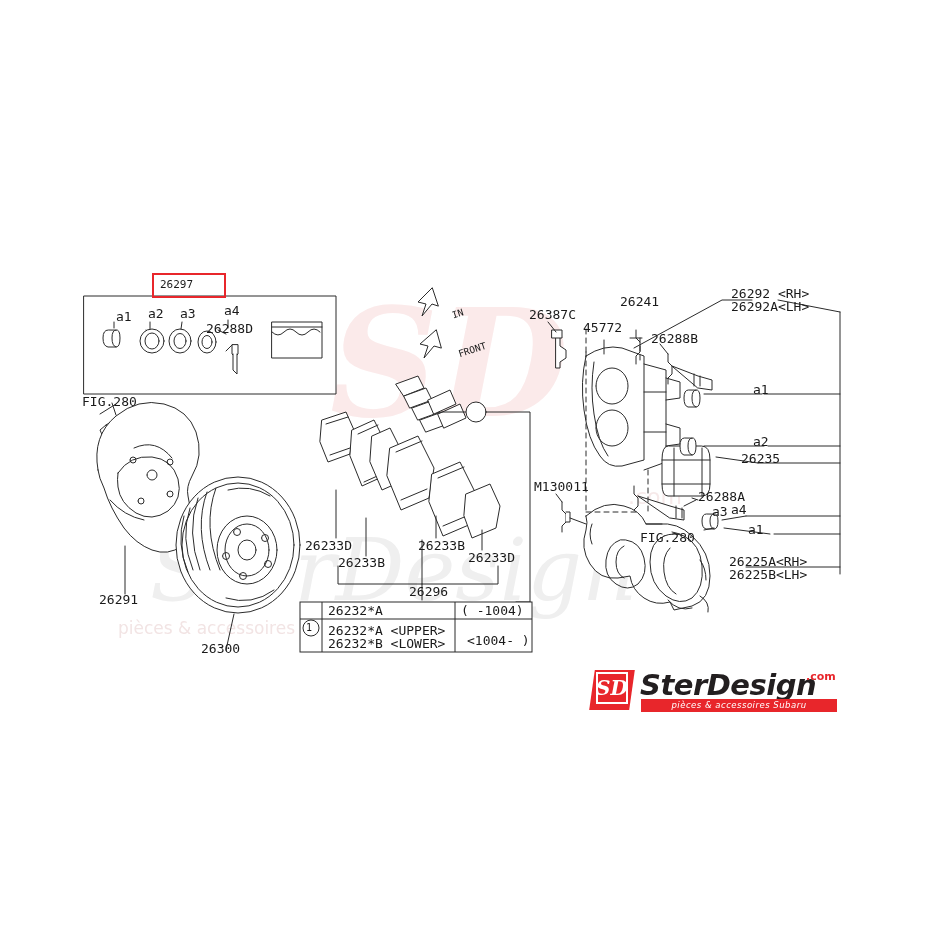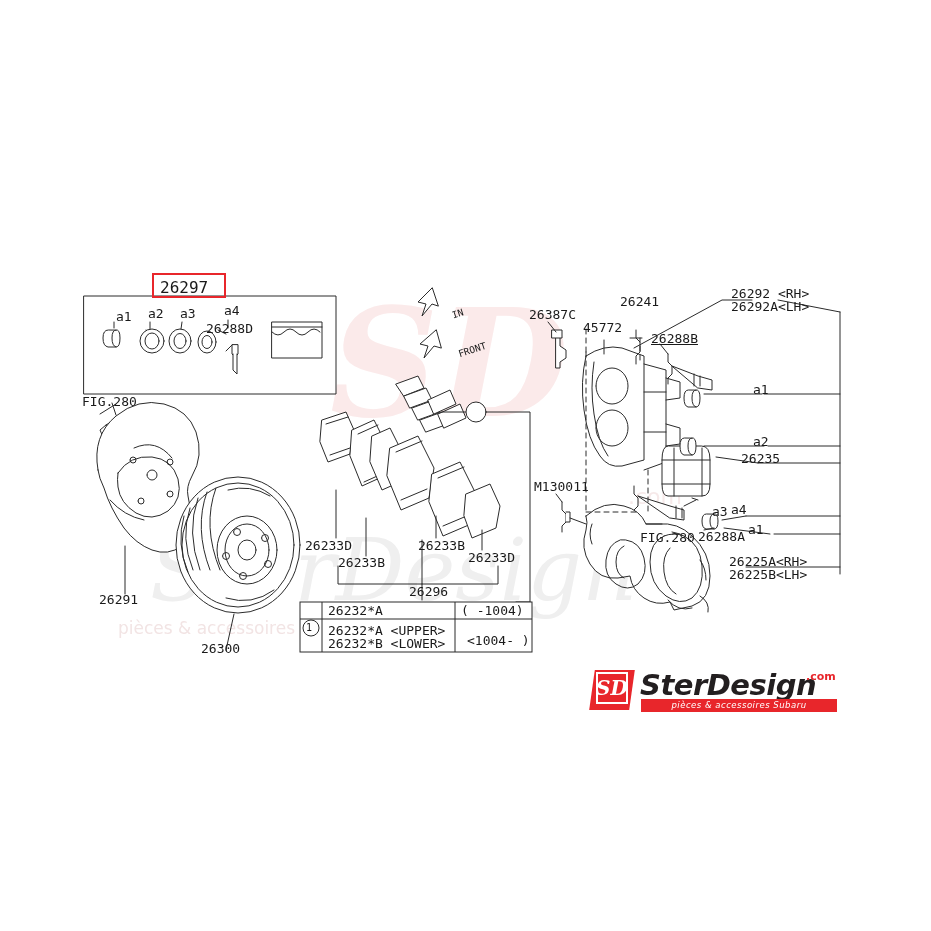--- a/index.html
+++ b/index.html
@@ -39,21 +39,21 @@
 
   .hl-box {
     position: absolute;
     border: 2px solid #e8262b;
     background: transparent;
     z-index: 4;
   }
   .hl-text {
     position: absolute;
     font-family: "DejaVu Sans Mono", monospace;
-    font-size: 16px;
+    font-size: 11px;
     color: #1a1a1a;
     z-index: 5;
     white-space: pre;
   }
 
   
   .logo {
     position: absolute;
     left: 592px;
     top: 668px;
@@ -402,29 +402,29 @@
     <span class="lbl" style="left:418px; top:540px;">26233B</span>
     <span class="lbl" style="left:468px; top:552px;">26233D</span>
     <span class="lbl" style="left:409px; top:586px;">26296</span>
 
     <span class="lbl small" style="left:452px; top:308px; transform:rotate(-18deg);">IN</span>
     <span class="lbl small" style="left:458px; top:344px; transform:rotate(-18deg);">FRONT</span>
 
     <span class="lbl" style="left:529px; top:309px;">26387C</span>
     <span class="lbl" style="left:583px; top:322px;">45772</span>
     <span class="lbl" style="left:620px; top:296px;">26241</span>
-    <span class="lbl" style="left:651px; top:333px;text-decoration:underline;">26288B</span>
+    <span class="lbl" style="left:651px; top:333px;">26288B</span>
 
     <span class="lbl" style="left:731px; top:288px;">26292 &lt;RH&gt;</span>
     <span class="lbl" style="left:731px; top:301px;">26292A&lt;LH&gt;</span>
 
     <span class="lbl" style="left:753px; top:384px;">a1</span>
     <span class="lbl" style="left:753px; top:436px;">a2</span>
     <span class="lbl" style="left:741px; top:453px;">26235</span>
-    <span class="lbl" style="left:698px; top:491px;margin-top:40px;">26288A</span>
+    <span class="lbl" style="left:698px; top:491px;">26288A</span>
     <span class="lbl" style="left:712px; top:506px;">a3</span>
     <span class="lbl" style="left:731px; top:504px;">a4</span>
     <span class="lbl" style="left:748px; top:524px;">a1</span>
 
     <span class="lbl" style="left:534px; top:481px;">M130011</span>
     <span class="lbl" style="left:640px; top:532px;">FIG.280</span>
     <span class="lbl" style="left:729px; top:556px;">26225A&lt;RH&gt;</span>
     <span class="lbl" style="left:729px; top:569px;">26225B&lt;LH&gt;</span>
 
     <span class="lbl" style="left:306px; top:622px; font-size:10px;">1</span>

